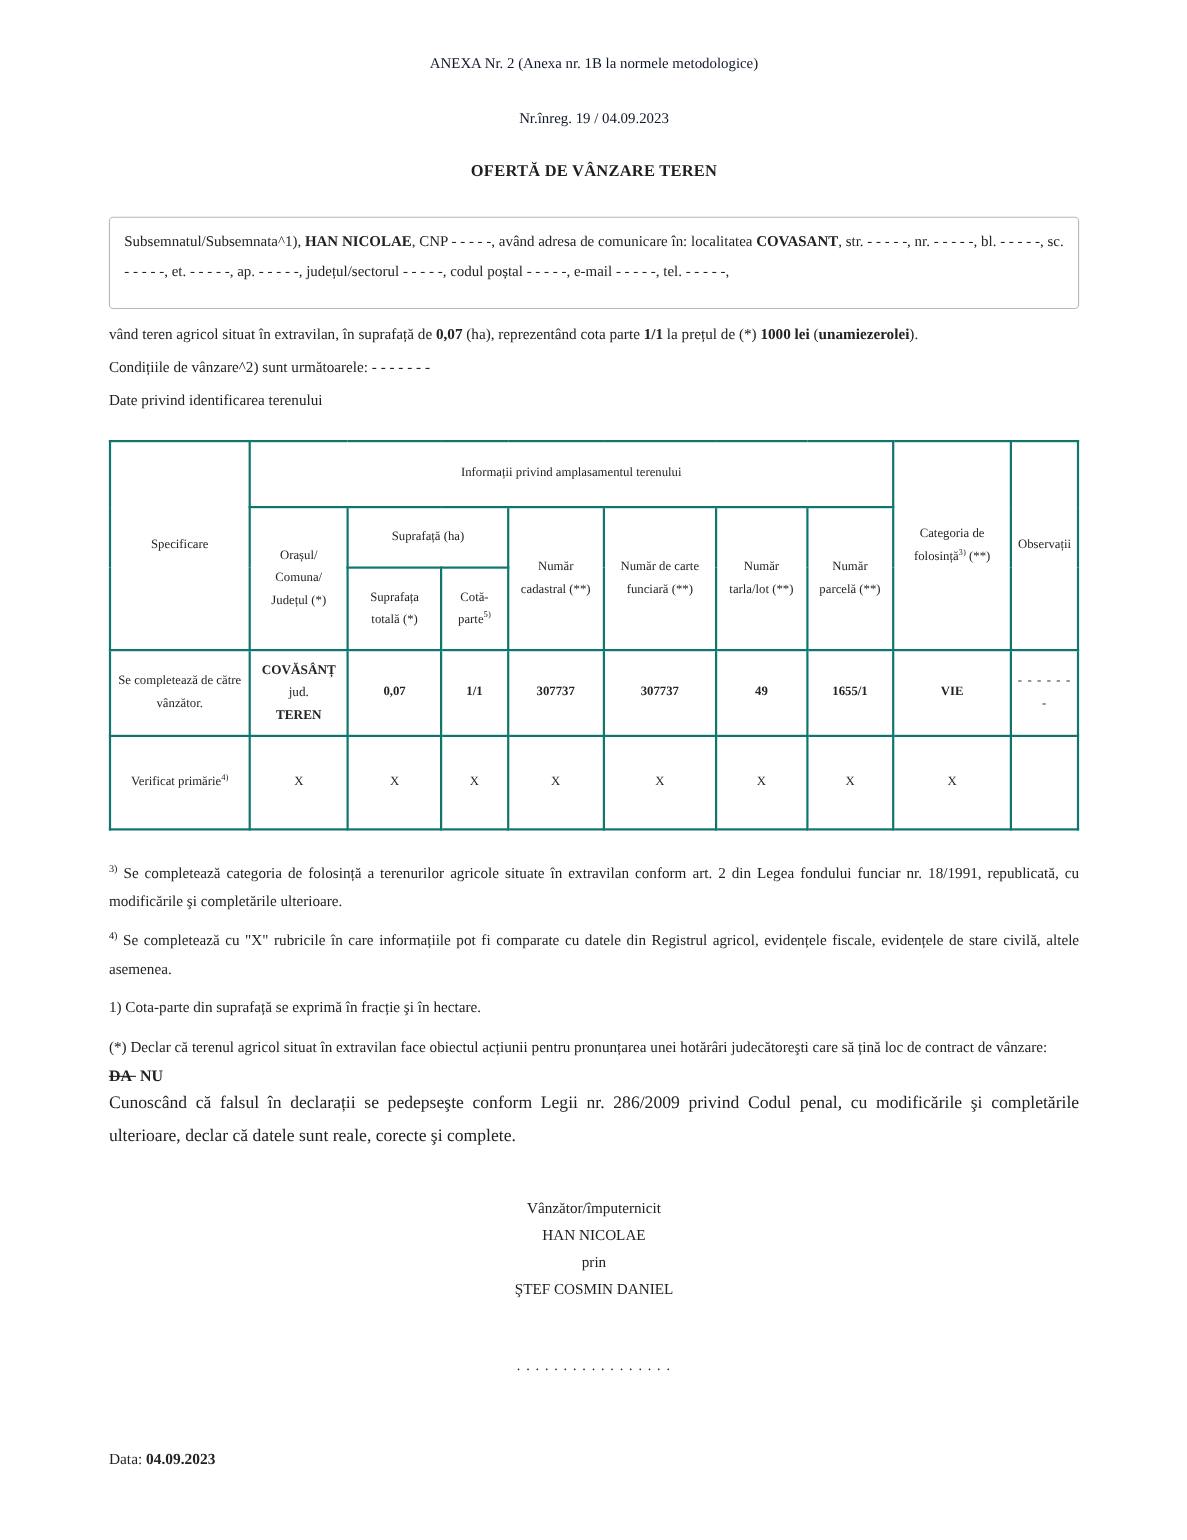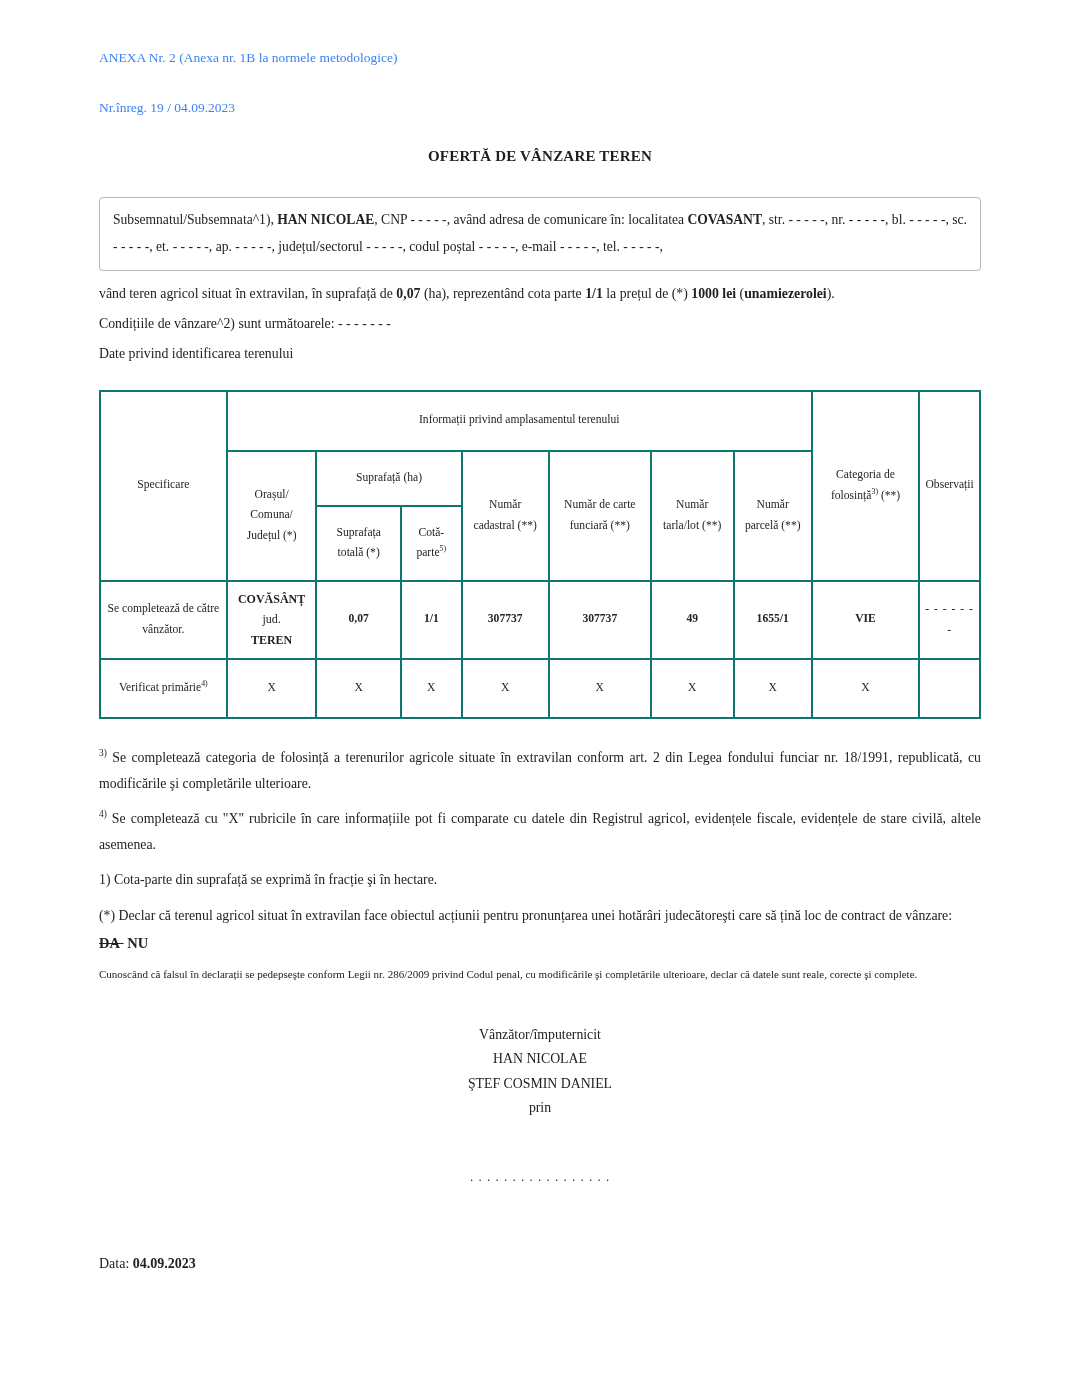--- a/index.html
+++ b/index.html
@@ -5,29 +5,29 @@
   * { margin:0; padding:0; box-sizing:border-box; }
   html,body { background:#ffffff; }
   body {
     width:1079px; height:1400px;
     font-family:"Liberation Serif", serif;
     color:#222222;
     position:relative;
   }
   .content { width:882px; margin-left:99px; padding-top:50px; }
 
-  .right-line { text-align:left; font-size:13.5px; color:#3b82f6; }
+  .right-line { text-align:center; font-size:13.5px; color:#0f172a; }
   .nr-line   { margin-top:34px; }
   .title     { text-align:center; font-size:15px; font-weight:bold; letter-spacing:0.2px; margin-top:32px; color:#1f1f1f; }
 
   .intro-box {
     margin-top:32px;
     border:1px solid #b4b9bd;
     border-radius:4px;
-    padding:9px 13px 10px 13px;
+    padding:9px 13px 20px 13px;
   }
   .box-text { font-size:13.6px; line-height:1.95; text-align:justify; }
 
   .para  { font-size:13.8px; line-height:1.9; text-align:justify; margin-top:10px; }
   .line  { font-size:13.8px; line-height:1.9; margin-top:4px; }
 
   .b { font-weight:bold; }
   .strike { text-decoration:line-through; }
   sup { font-size:0.68em; line-height:0; }
 
@@ -50,21 +50,21 @@
   td.left-al { text-align:left; padding-left:8px; }
   td.prewrap { white-space:pre-line; }
   .cell-bold { font-weight:bold; font-size:12px; }
   td.x-cell  { font-size:18px; font-weight:normal; }
   .loc-line  { line-height:1.7; font-size:12px; }
   td.obs-dash { font-size:11px; letter-spacing:1px; }
 
   .footnote { font-size:13.8px; line-height:1.9; text-align:justify; margin-top:9px; }
   .fn-first { margin-top:26px; }
   .da-nu    { font-size:14.5px; margin-top:6px; }
-  .closing  { font-size:11px; line-height:1.9; text-align:justify; margin-top:12px; }
+  .closing  { font-size:16px; line-height:1.9; text-align:justify; margin-top:0; }
 
   .sig-block { text-align:center; margin-top:38px; font-size:13.8px; line-height:1.78; }
   .sig-note  { font-size:11.6px; }
   .sig-dots  { margin-top:44px; font-size:13px; letter-spacing:1px; }
 
   .data-line { font-size:14px; margin-top:68px; }
 </style>
 </head>
 <body>
 
@@ -125,21 +125,21 @@
       </td>
       <td class="cell-bold">0,07</td>
       <td class="cell-bold">1/1</td>
       <td class="cell-bold">307737</td>
       <td class="cell-bold">307737</td>
       <td class="cell-bold">49</td>
       <td class="cell-bold">1655/1</td>
       <td class="cell-bold">VIE</td>
       <td class="obs-dash">- - - - - - -</td>
     </tr>
-    <tr style="height:59px;">
+    <tr style="height:85px;">
       <td><span>Verificat primărie</span><sup>4)</sup></td>
       <td class="x-cell">X</td>
       <td class="x-cell">X</td>
       <td class="x-cell">X</td>
       <td class="x-cell">X</td>
       <td class="x-cell">X</td>
       <td class="x-cell">X</td>
       <td class="x-cell">X</td>
       <td class="x-cell">X</td>
       <td></td>
@@ -151,22 +151,22 @@
   <p class="footnote"><sup>4)</sup><span> Se completează cu "X" rubricile în care informațiile pot fi comparate cu datele din Registrul agricol, evidențele fiscale, evidențele de stare civilă, altele asemenea.</span></p>
   <p class="footnote">1) Cota-parte din suprafață se exprimă în fracție şi în hectare.</p>
   <p class="footnote">(*) Declar că terenul agricol situat în extravilan face obiectul acțiunii pentru pronunțarea unei hotărâri judecătoreşti care să țină loc de contract de vânzare:</p>
 
   <p class="da-nu"><span class="b strike">DA&nbsp;</span><span class="b">&nbsp;NU</span></p>
   <p class="closing">Cunoscând că falsul în declarații se pedepseşte conform Legii nr. 286/2009 privind Codul penal, cu modificările şi completările ulterioare, declar că datele sunt reale, corecte şi complete.</p>
 
   <div class="sig-block">
     <div>Vânzător/împuternicit</div>
     <div>HAN NICOLAE</div>
+    <div>prin</div>
     <div>ŞTEF COSMIN DANIEL</div>
-    <div>prin</div>
     <div class="sig-dots">. . . . . . . . . . . . . . . . .</div>
   </div>
 
   <p class="data-line">
     <span>Data: </span><span class="b">04.09.2023</span>
   </p>
 
 </div>
 
 </body></html>

